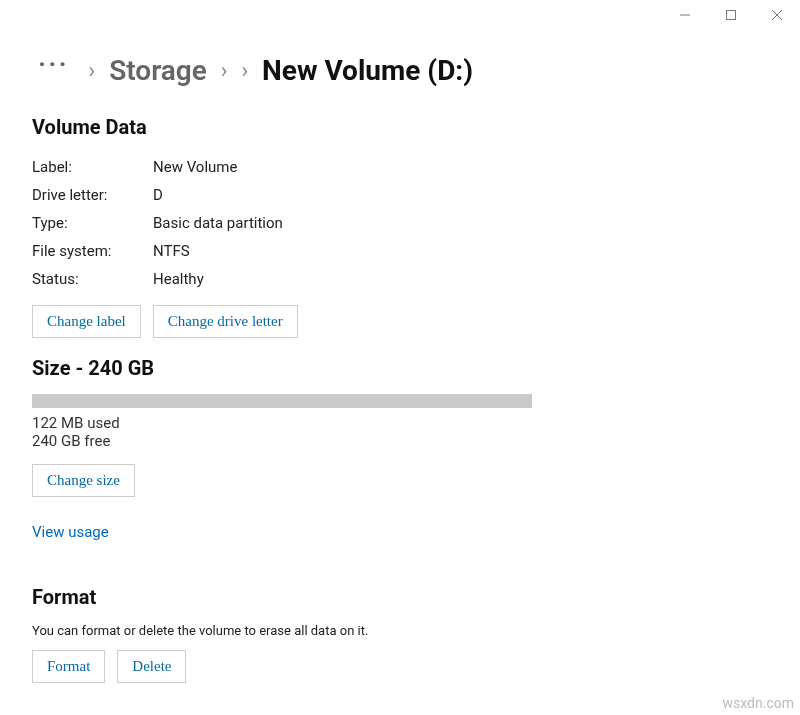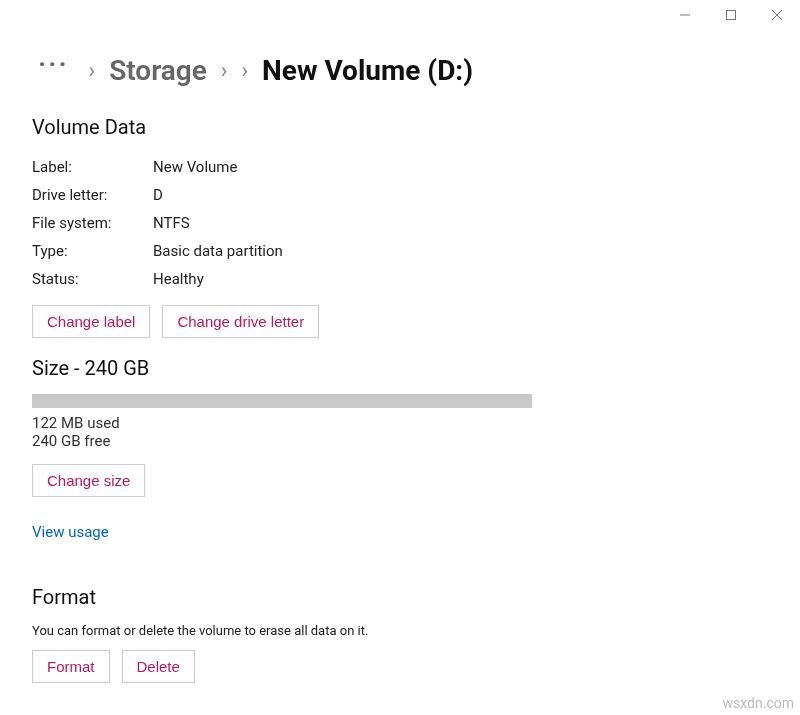--- a/index.html
+++ b/index.html
@@ -58,21 +58,21 @@
     padding: 0 6px;
     font-size: 28px;
     line-height: 18px;
     position: relative;
     top: -6px;
     letter-spacing: 2px;
     cursor: pointer;
   }
   h2.section {
     font-size: 20px;
-    font-weight: 400;
+    font-weight: 700;
     margin: 6px 0 14px 0;
     color: #111;
   }
   .kv-row {
     display: flex;
     font-size: 15px;
     padding: 5px 0;
     gap: 13px;
   }
   .kv-row .key {
@@ -81,25 +81,25 @@
   }
   .kv-row .val {
     color: #222;
   }
   .btn-row {
     display: flex;
     gap: 12px;
     margin: 12px 0 18px 0;
   }
   .btn {
-    font-family: Liberation Sans, sans-serif;
+    font-family: Liberation Serif, serif;
     font-size: 15px;
     padding: 7px 14px;
     background: #fff;
-    color: #be185d;
+    color: #0369a1;
     border: 1px solid #ccc;
     cursor: pointer;
   }
   .size-bar {
     width: 500px;
     height: 14px;
     background: #c9c9c9;
     margin: 10px 0 6px 0;
   }
   .size-labels {
@@ -171,26 +171,26 @@
 
     <div class="kv-row">
       <div class="key">Label:</div>
       <div class="val">New Volume</div>
     </div>
     <div class="kv-row">
       <div class="key">Drive letter:</div>
       <div class="val">D</div>
     </div>
     <div class="kv-row">
+      <div class="key">Type:</div>
+      <div class="val">Basic data partition</div>
+    </div>
+    <div class="kv-row">
       <div class="key">File system:</div>
       <div class="val">NTFS</div>
-    </div>
-    <div class="kv-row">
-      <div class="key">Type:</div>
-      <div class="val">Basic data partition</div>
     </div>
     <div class="kv-row">
       <div class="key">Status:</div>
       <div class="val">Healthy</div>
     </div>
 
     <div class="btn-row">
       <button class="btn">Change label</button>
       <button class="btn">Change drive letter</button>
     </div>

